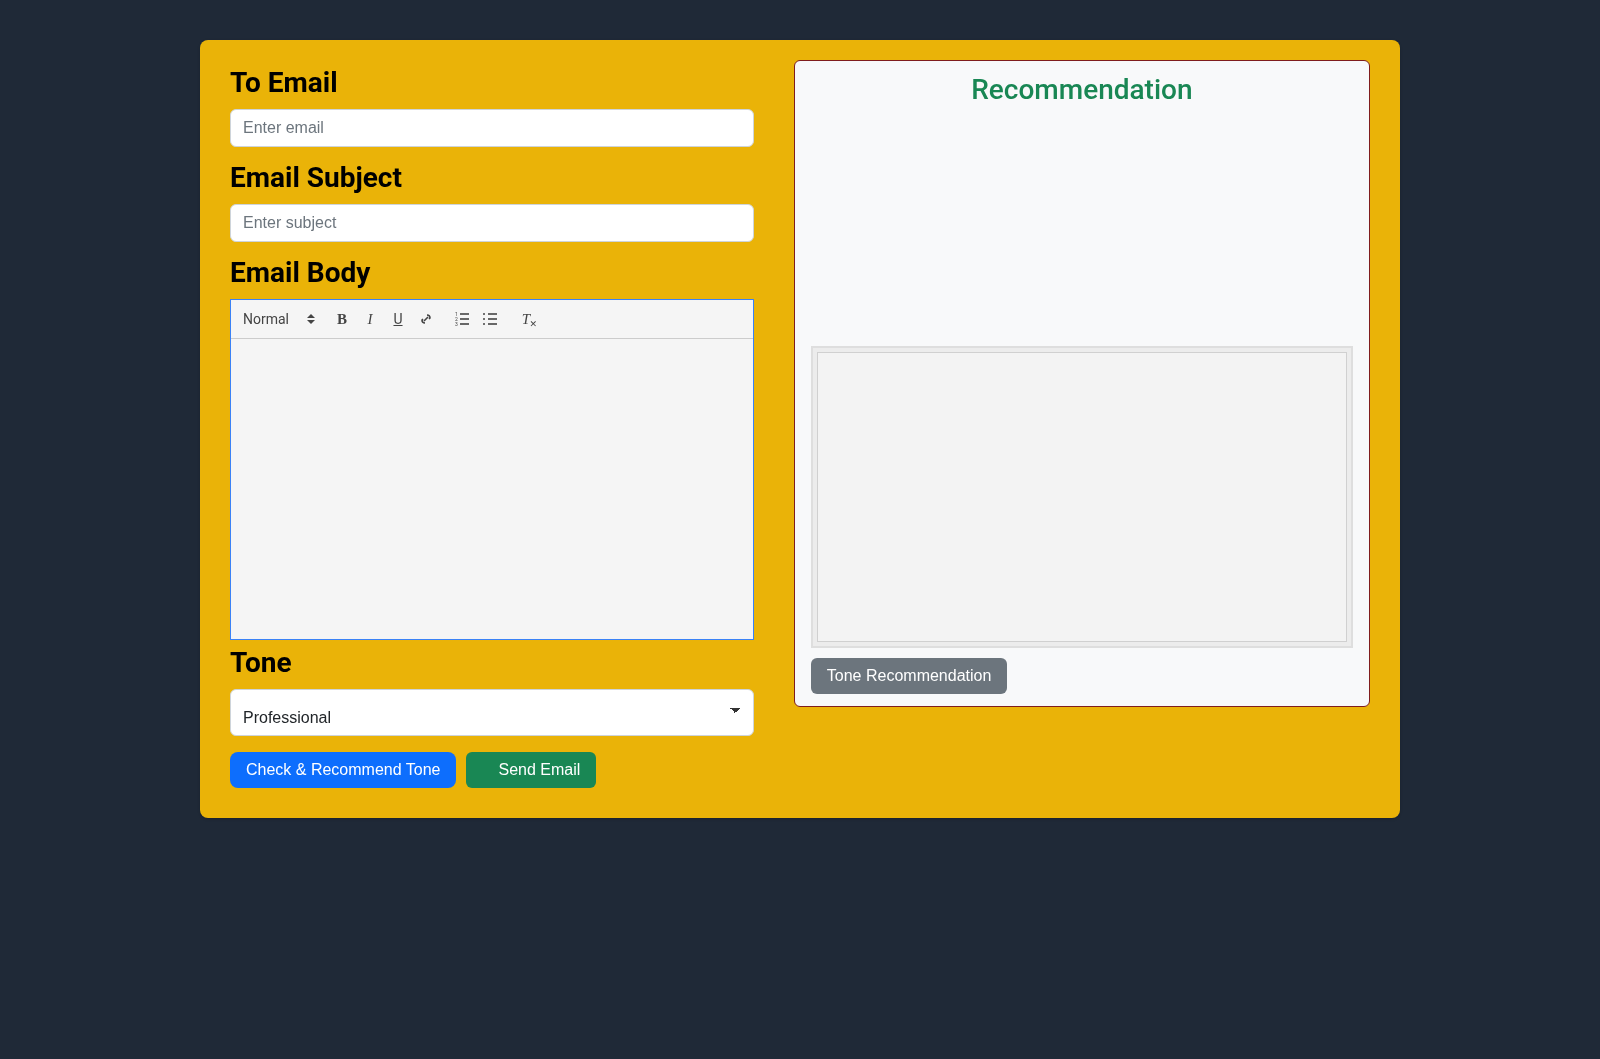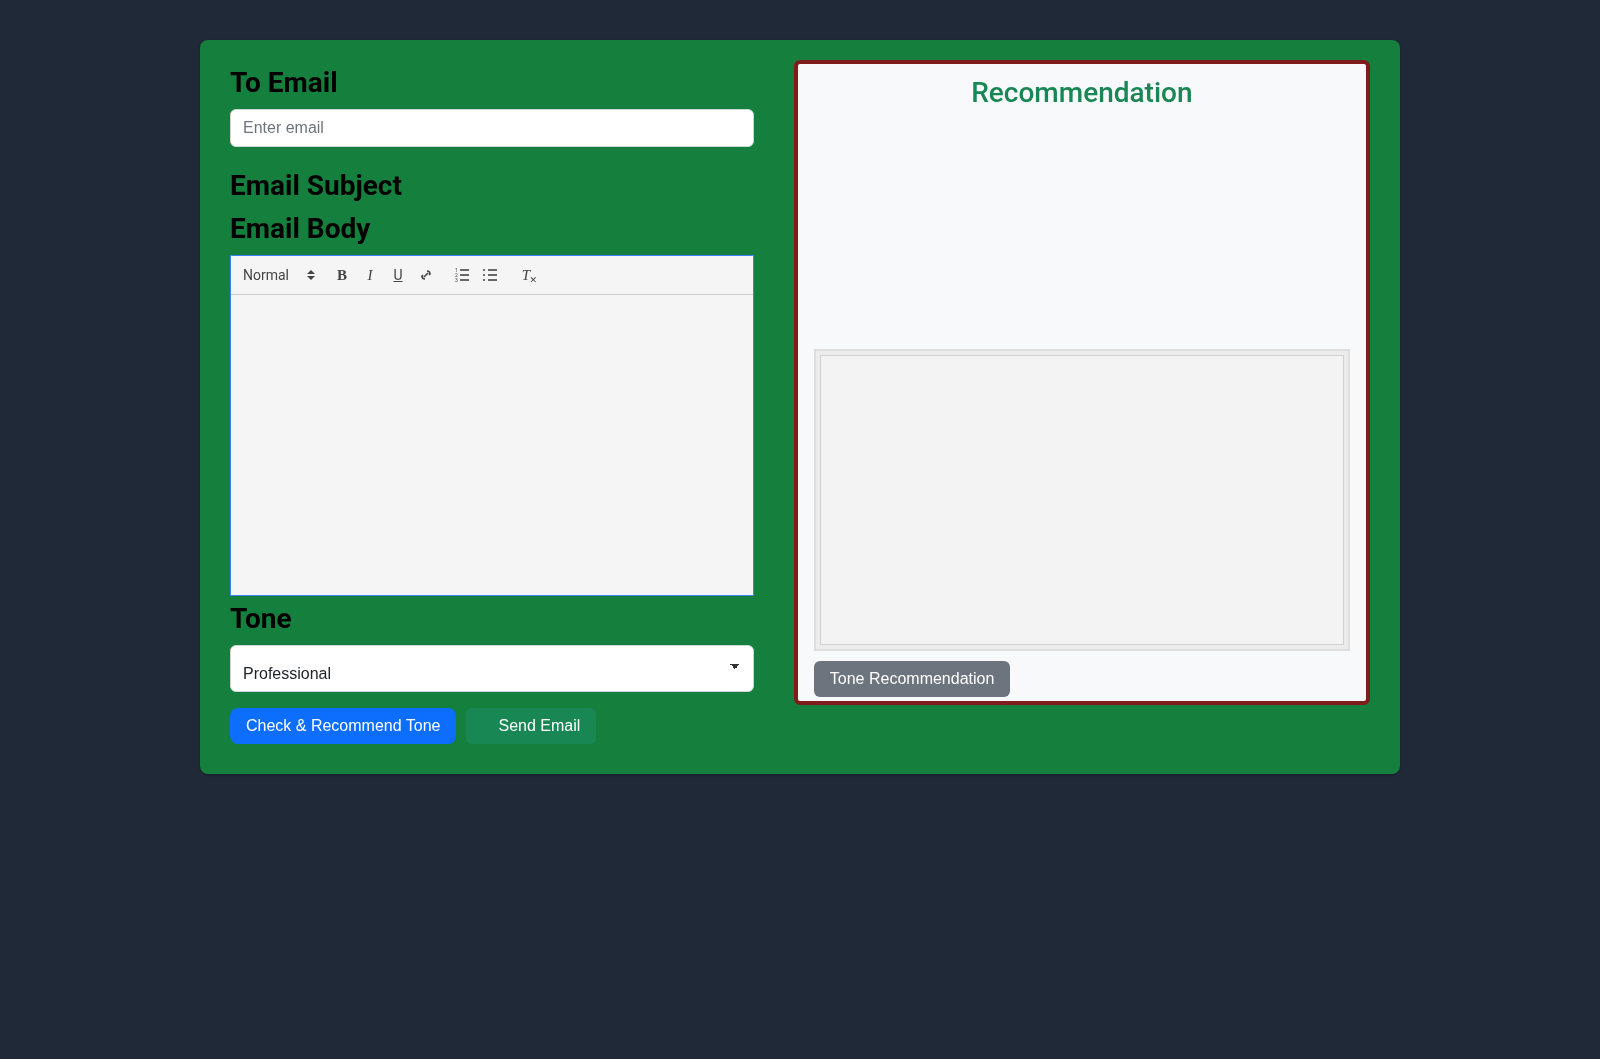--- a/index.html
+++ b/index.html
@@ -6,21 +6,21 @@
 body {
   background: #1f2937;
   font-family: -apple-system, BlinkMacSystemFont, "Segoe UI", Roboto, "Helvetica Neue", Arial, sans-serif;
   padding: 40px;
   min-height: 100vh;
   display: flex;
   justify-content: center;
   align-items: flex-start;
 }
 .card {
-  background: #15803d;
+  background: #eab308;
   border-radius: 8px;
   width: 1200px;
   padding: 20px 30px 30px 30px;
   display: flex;
   gap: 40px;
   box-shadow: 0 1px 3px rgba(0,0,0,0.2);
 }
 .left-col { flex: 1; min-width: 0; }
 .right-col { flex: 1.1; min-width: 0; }
 h2.section-label {
@@ -31,21 +31,21 @@
   margin-bottom: 10px;
 }
 .form-control {
   width: 100%;
   padding: 9px 12px;
   font-size: 16px;
   border: 1px solid #ced4da;
   border-radius: 6px;
   background: #fff;
   color: #212529;
-  margin-bottom: 16px;
+  margin-bottom: 8px;
 }
 .form-control::placeholder { color: #6c757d; }
 .form-select {
   width: 100%;
   padding: 19px 36px 9px 12px;
   font-size: 16px;
   border: 1px solid #ced4da;
   border-radius: 6px;
   background: #fff;
   color: #212529;
@@ -116,24 +116,24 @@
   border-radius: 6px;
   padding: 9px 16px;
   font-size: 16px;
   cursor: pointer;
   color: #fff;
 }
 .btn-primary { background: #0d6efd; border-radius: 8px; }
 .btn-success { background: #198754; padding-left: 32px; }
 .btn-secondary { background: #6c757d; }
 .rec-card {
-  border: 4px solid #7f1d1d;
+  border: 1px solid #7f1d1d;
   border-radius: 6px;
   background: #f8f9fa;
-  padding: 12px 16px 4px 16px;
+  padding: 12px 16px 12px 16px;
 }
 .rec-title {
   text-align: center;
   color: #198754;
   font-size: 28px;
   font-weight: 500;
   margin-bottom: 10px;
 }
 .rec-spacer { height: 230px; }
 .rec-output-wrap {
@@ -151,20 +151,21 @@
 </head>
 <body>
 
 <div class="card">
   <div class="left-col">
 
     <h2 class="section-label">To Email</h2>
     <input type="email" class="form-control" placeholder="Enter email" style="">
 
     <h2 class="section-label">Email Subject</h2>
+    <input type="text" class="form-control" placeholder="Enter subject" style="">
 
     <h2 class="section-label">Email Body</h2>
     <div class="editor-wrap">
       <div class="ql-toolbar">
         <div class="ql-group">
           <span class="ql-picker">
             <span>Normal</span>
             <span class="arrows"></span>
           </span>
         </div>

